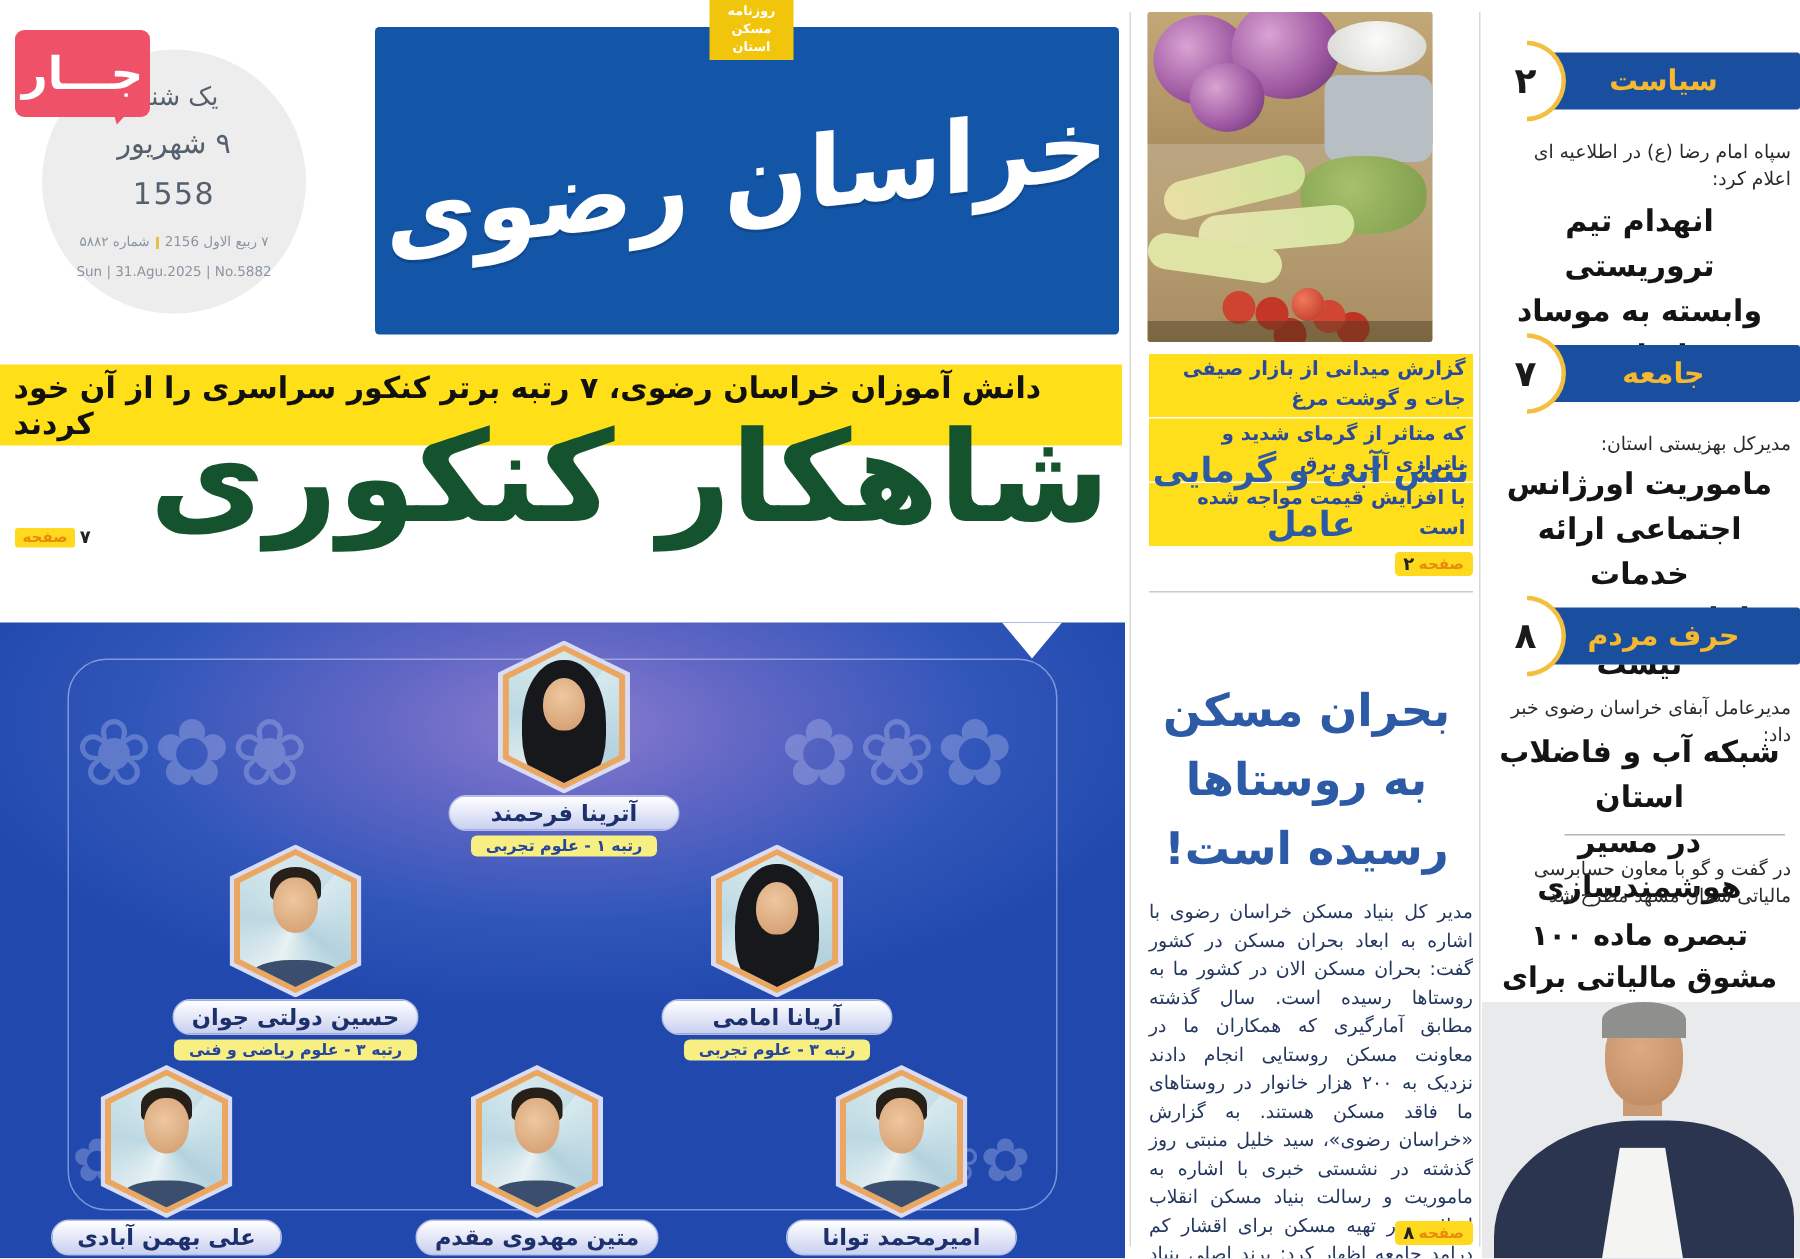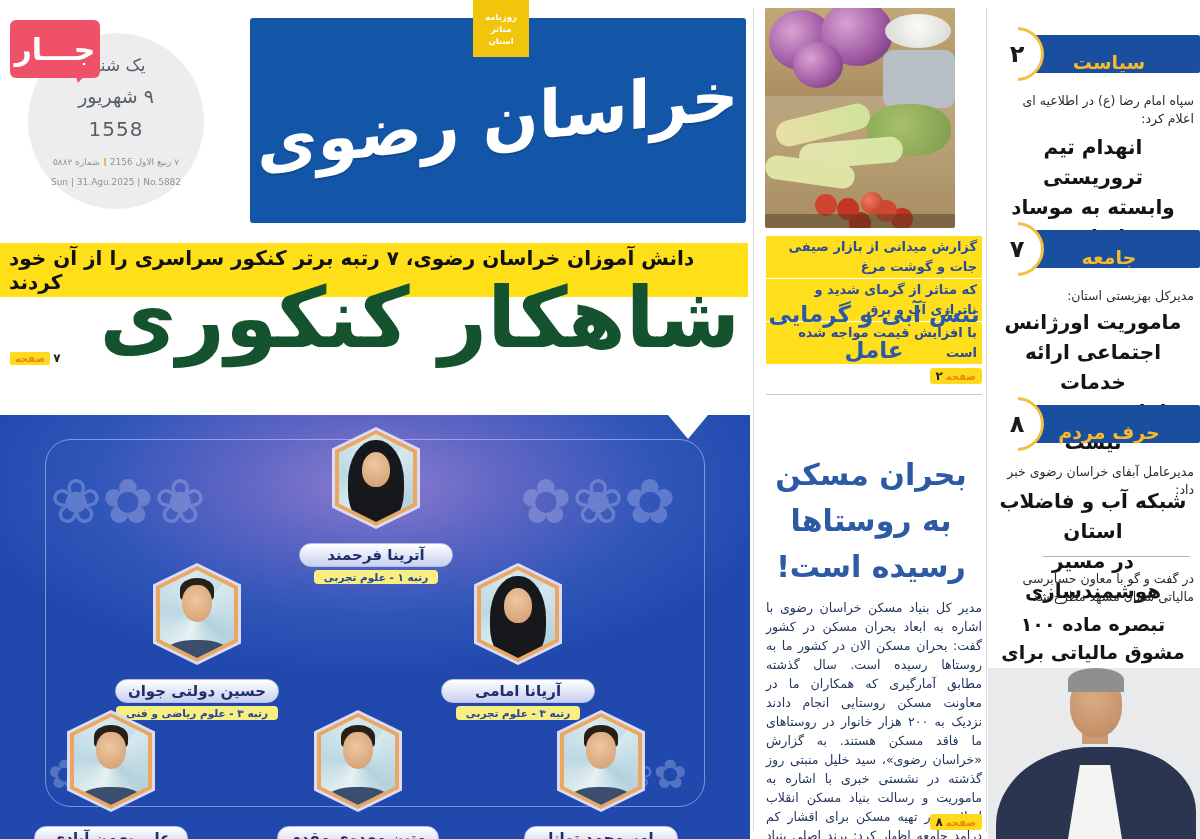--- a/index.html
+++ b/index.html
@@ -23,21 +23,21 @@
   .datecircle .d3{font-size:20px;letter-spacing:1px;}
   .datecircle .d4{font-size:9px;color:#8a94a0;margin-top:6px;display:flex;align-items:center;}
   .datecircle .d5{font-size:9px;color:#8a94a0;direction:ltr;}
   .sep{display:inline-block;width:2px;height:8px;background:#e6c14a;margin:0 4px;}
 
   
   .masthead{position:absolute;left:250px;top:18px;width:496px;height:205px;background:#1355a6;
         border-radius:3px;display:flex;align-items:center;justify-content:center;overflow:hidden;}
   .mast-title{color:#fff;font-weight:bold;font-size:66px;white-space:nowrap;
         transform:rotate(-6deg) skewX(-6deg);text-shadow:0 2px 0 rgba(0,0,0,.15);}
-  .mast-badge{position:absolute;left:473px;top:0px;width:56px;height:57px;background:#f2c50d;
+  .mast-badge{position:absolute;left:473px;top:0px;width:56px;height:40px;background:#f2c50d;
         color:#fff;font-size:8.5px;font-weight:bold;text-align:center;line-height:12px;
         display:flex;flex-direction:column;justify-content:center;z-index:6;}
 
   
   .lead-kicker{position:absolute;top:243px;left:0px;right:452px;text-align:left;direction:rtl;}
   .lead-kicker span{display:inline-block;background:#ffdf17;color:#111;font-weight:bold;
         font-size:20px;padding:3px 9px;}
   .lead-headline{position:absolute;top:268px;left:150px;right:460px;text-align:center;
         font-size:84px;font-weight:bold;color:#14532d;line-height:1.2;white-space:nowrap;}
   .ptag{display:inline-flex;align-items:center;gap:3px;background:#ffd91e;border-radius:3px;
@@ -68,21 +68,21 @@
         background:#17181c;border-radius:48% 48% 42% 42%;}
   .ph.girl::after{content:"";position:absolute;left:31%;top:20%;width:38%;height:40%;
         background:radial-gradient(circle at 45% 35%,#eec7a0,#d7a376 80%);border-radius:50% 50% 46% 46%;}
   
   .ph.boy::before{content:"";position:absolute;left:27%;top:9%;width:46%;height:26%;
         background:#262019;border-radius:50% 50% 20% 20%;}
   .ph.boy::after{content:"";position:absolute;left:30%;top:17%;width:40%;height:42%;
         background:radial-gradient(circle at 45% 40%,#eec7a0,#d7a376 80%);border-radius:46% 46% 50% 50%;}
   .ph .sh{position:absolute;left:10%;right:10%;bottom:-6%;height:26%;
         background:#3c4e6e;border-radius:45% 45% 0 0;}
-  .npill{margin-top:14px;min-width:128px;text-align:center;background:linear-gradient(180deg,#ffffff,#c9d0f0);
+  .npill{margin-top:1px;min-width:128px;text-align:center;background:linear-gradient(180deg,#ffffff,#c9d0f0);
         border:1px solid #b7bfe8;border-radius:14px;padding:2px 12px;color:#1d306b;
         font-weight:bold;font-size:15px;white-space:nowrap;}
   .tpill{margin-top:3px;background:#f8ef82;border-radius:4px;padding:1px 10px;color:#27459a;
         font-weight:bold;font-size:10.5px;white-space:nowrap;}
 
   
   .midcol{position:absolute;left:762px;top:0;width:224px;height:839px;}
   .vegphoto{position:absolute;left:3px;top:8px;width:190px;height:220px;overflow:hidden;
         border-radius:2px;background:linear-gradient(180deg,#b3ab9a 0%,#bba379 55%,#a78c60 100%);}
   .vegphoto div{position:absolute;}
@@ -114,21 +114,21 @@
         font-weight:bold;font-size:30px;line-height:46px;}
   .a-body{position:absolute;top:598px;right:4px;left:4px;font-size:12.6px;line-height:19px;
         color:#24375e;text-align:justify;}
   .mid-ptag2{position:absolute;right:4px;top:368px;}
   .mid-ptag8{position:absolute;right:4px;top:814px;}
   .hdiv{position:absolute;left:4px;right:4px;top:394px;height:1px;background:#c9c9c9;}
 
   
   .sidebar{position:absolute;left:988px;top:0;width:212px;height:839px;}
   .secbar{position:absolute;left:30px;right:0;height:38px;background:#1a4f9f;border-radius:2px;
-        display:flex;align-items:flex-end;justify-content:center;color:#f5b82e;
+        display:flex;align-items:center;justify-content:center;color:#f5b82e;
         font-weight:bold;font-size:19px;z-index:1;}
   .numcirc{position:absolute;left:2px;width:54px;height:54px;border-radius:50%;z-index:2;
         background:linear-gradient(90deg,#ffffff 52%,#f3bf3e 52%);
         display:flex;align-items:center;justify-content:center;}
   .numcirc .in{position:absolute;inset:3px;border-radius:50%;background:#fff;
         display:flex;align-items:center;justify-content:center;color:#1a1a1a;
         font-weight:bold;font-size:24px;}
   .skick{position:absolute;right:6px;left:6px;text-align:right;font-size:12.5px;
         line-height:18px;color:#2b2b2b;}
   .shead{position:absolute;right:6px;left:4px;text-align:center;font-weight:bold;
@@ -169,21 +169,21 @@
       <span>شماره ۵۸۸۲</span>
     </div>
     <div class="d5">Sun | 31.Agu.2025 | No.5882</div>
   </div>
 
   <div class="masthead">
     <div class="mast-title">خراسان رضوی</div>
   </div>
   <div class="mast-badge">
     <div>روزنامه</div>
-    <div>متاثر</div>
+    <div>مسکن</div>
     <div>استان</div>
   </div>
 
   <div class="lead-kicker">
     <span>دانش آموزان خراسان رضوی، ۷ رتبه برتر کنکور سراسری را از آن خود کردند</span>
   </div>
   <div class="lead-headline">شاهکار کنکوری</div>
   <div class="ptag lead-ptag">
     <span class="pn">۷</span>
     <span class="pw">صفحه</span>

